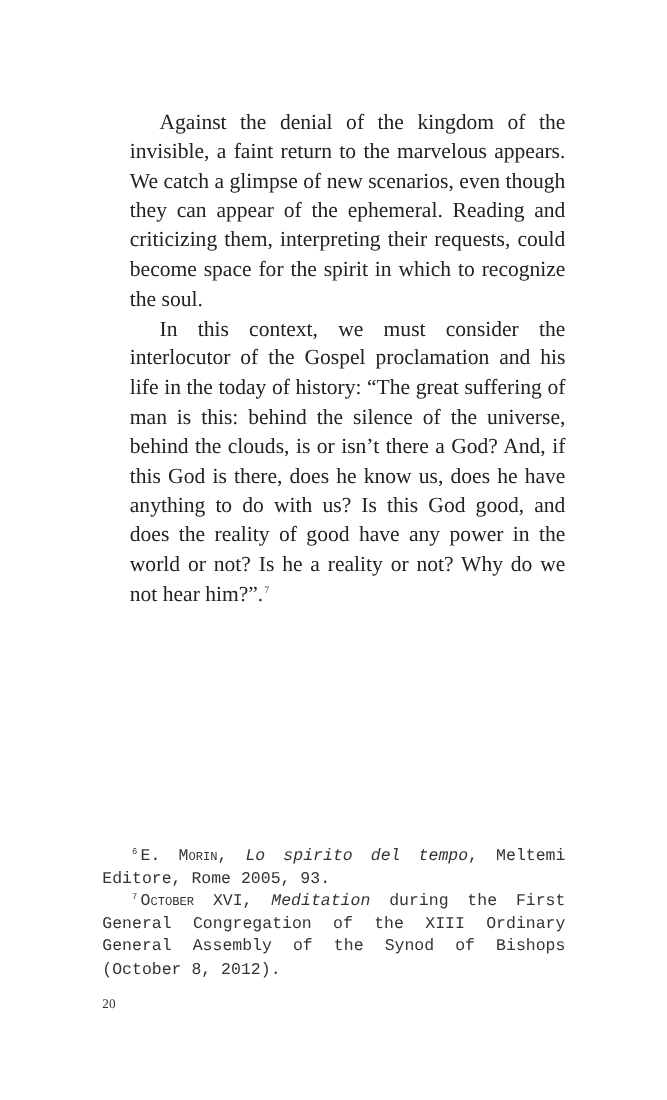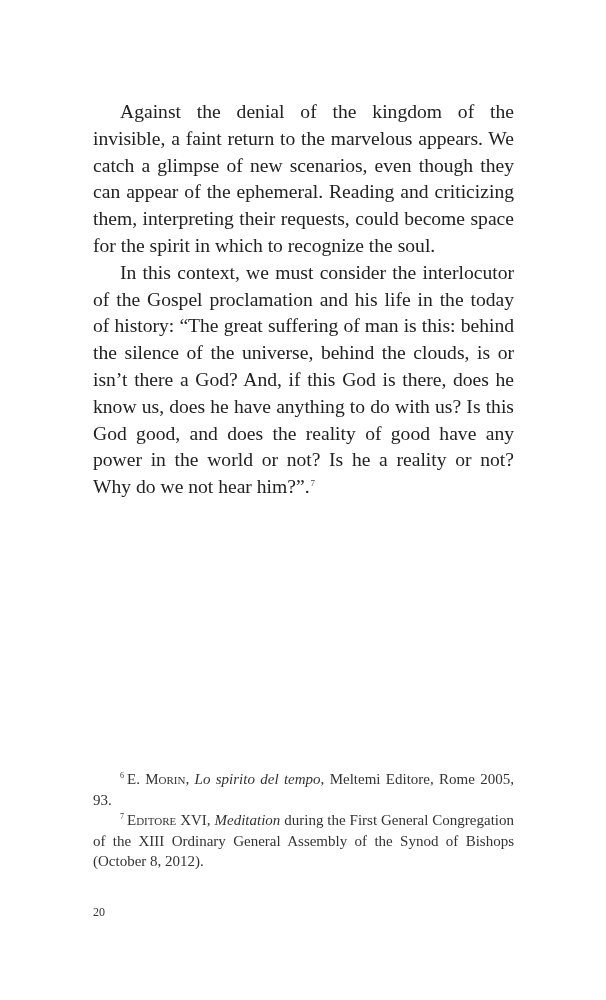--- a/index.html
+++ b/index.html
@@ -4,40 +4,40 @@
 <style>
   html, body { margin: 0; padding: 0; background: #ffffff; }
   body { width: 606px; height: 1000px; position: relative; overflow: hidden; }
   .page {
     position: absolute; left: 93px; top: 99px; width: 421px;
     font-family: "Liberation Serif", "DejaVu Serif", serif;
     color: #222222;
   }
   .body-text { font-size: 19.6px; line-height: 26.8px; text-align: justify; }
   .para { margin: 0; }
-  .para.indent { text-indent: 27px; }
+  .para.indent { text-indent: 27px; margin-left: 25px; }
   .gap { height: 18px; }
   sup.fn { font-size: 9px; vertical-align: 7px; line-height: 0; margin-left: 1px; color: #444; }
   .sec-num { font-weight: bold; }
   .footnotes { position: absolute; left: 93px; top: 769px; width: 421px;
     font-family: "Liberation Serif", "DejaVu Serif", serif;
     font-size: 15px; line-height: 20.5px; color: #333; text-align: justify; }
-  .footnotes p { margin: 0; text-indent: 27px; }
+  .footnotes p { margin: 0; text-indent: 27px; font-family: Liberation Mono, monospace; }
   .footnotes sup { font-size: 8px; vertical-align: 6px; line-height: 0; margin-right: 3px; }
   .sc { font-variant: small-caps; }
   .page-number { position: absolute; left: 93px; top: 905px;
     font-family: "Liberation Serif", "DejaVu Serif", serif; font-size: 12px; color: #333; }
 </style>
 </head>
 <body>
 
 <div class="page body-text">
   <p class="para indent"><span>Against the denial of the kingdom of the invisible, a faint return to the marvelous appears. We catch a glimpse of new scenarios, even though they can appear of the ephemeral. Reading and criticizing them, interpreting their requests, could become space for the spirit in which to recognize the soul.</span></p>
   <p class="para indent"><span>In this context, we must consider the interlocutor of the Gospel proclamation and his life in the today of history: “The great suffering of man is this: behind the silence of the universe, behind the clouds, is or isn’t there a God? And, if this God is there, does he know us, does he have anything to do with us? Is this God good, and does the reality of good have any power in the world or not? Is he a reality or not? Why do we not hear him?”.</span><sup class="fn">7</sup></p>
   <div class="gap"></div>
 </div>
 
 <div class="footnotes">
   <p><sup>6</sup><span class="sc">E. Morin</span><span>, </span><em>Lo spirito del tempo</em><span>, Meltemi Editore, Rome 2005, 93.</span></p>
-  <p><sup>7</sup><span class="sc">Editore</span><span> XVI, </span><em>Meditation</em><span> during the First General Congregation of the XIII Ordinary General Assembly of the Synod of Bishops (October 8, 2012).</span></p>
+  <p><sup>7</sup><span class="sc">October</span><span> XVI, </span><em>Meditation</em><span> during the First General Congregation of the XIII Ordinary General Assembly of the Synod of Bishops (October 8, 2012).</span></p>
 </div>
 
 <div class="page-number">20</div>
 
 </body></html>

